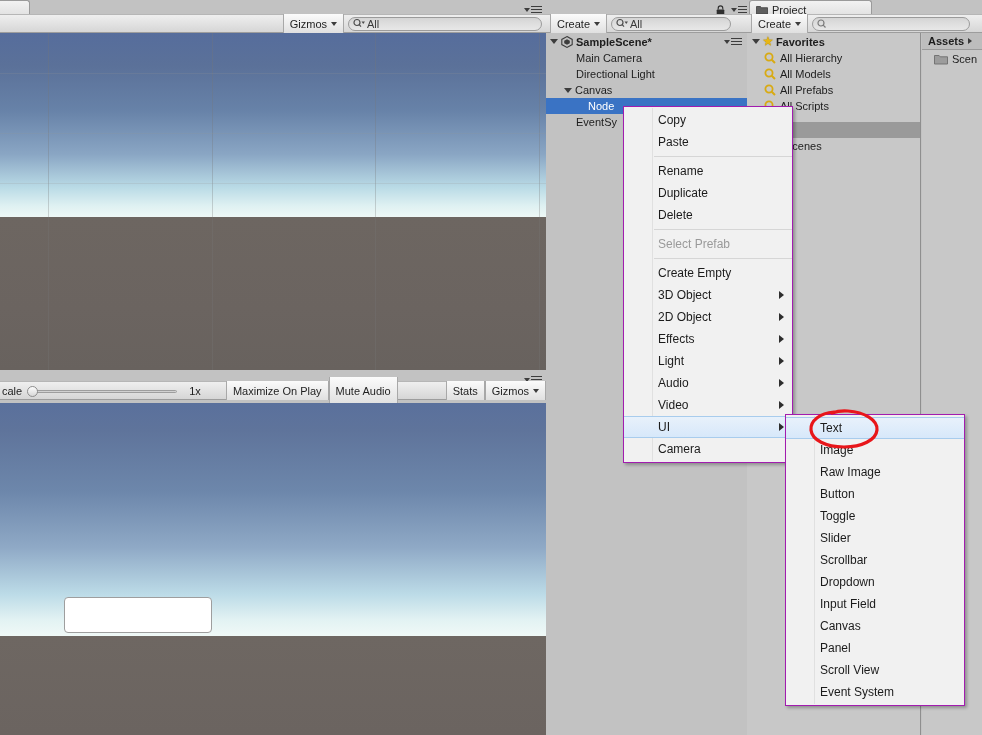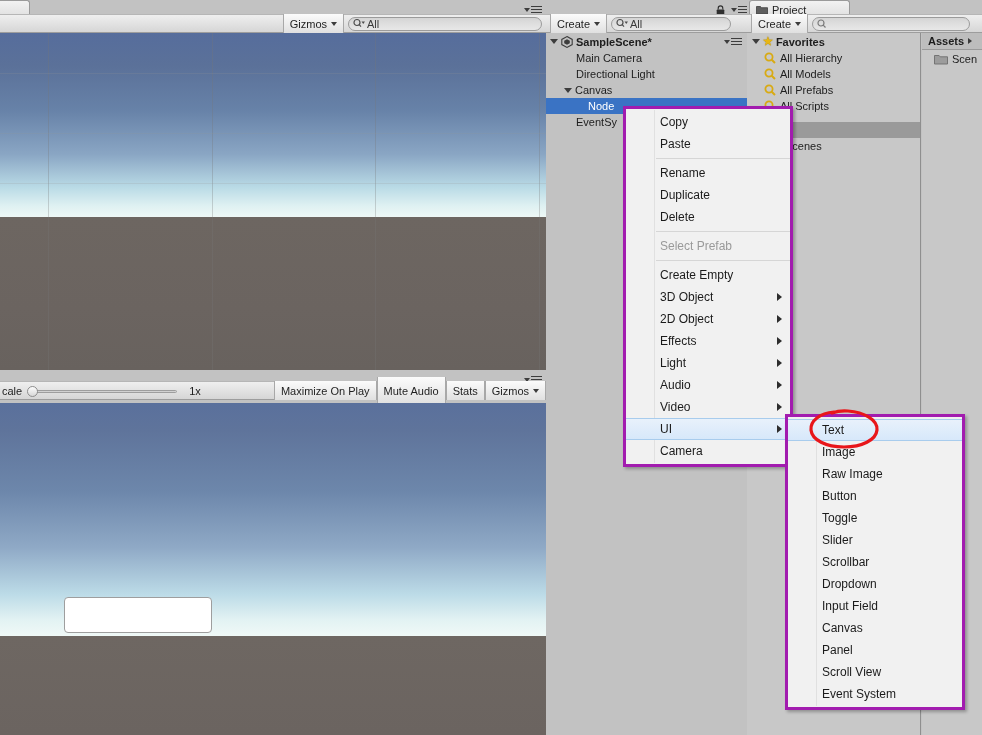--- a/index.html
+++ b/index.html
@@ -129,21 +129,21 @@
   .star { color: #e7b615; font-size: 11px; margin-right: 3px; text-shadow: 0 0 1px #8a6c00; }
   .magnifier { width: 13px; height: 12px; margin-right: 3px; }
   .folder-ico { width: 14px; height: 11px; margin-right: 4px; }
   .row.assets-sel { background: #9a9a9a; color: #1d1d1d; font-weight: bold; }
   .breadcrumb { height: 17px; display: flex; align-items: center; font-weight: bold; font-size: 11px; background: #bdbdbd; border-bottom: 1px solid #9a9a9a; padding-left: 6px; }
 
   
   .menu {
     position: absolute;
     background: #f1f1f1;
-    border: 3px solid #a21caf;
+    border: 1px solid #a21caf;
     box-shadow: 2px 2px 3px rgba(0,0,0,0.28);
     padding: 2px 0;
     z-index: 50;
   }
   .menu .gutter {
     position: absolute; left: 1px; top: 1px; bottom: 1px; width: 28px;
     background: #f1f1f1;
     border-right: 1px solid #e0e0e0;
   }
   .mi {
@@ -239,21 +239,21 @@
       <div style="position:absolute;left:0;top:2px;width:11px;height:11px;border-radius:50%;background:linear-gradient(#fdfdfd,#d8d8d8);border:1px solid #8e8e8e;"></div>
     </div>
     <span style="margin-left:12px;font-size:11px;">1x</span>
     <div style="flex:1"></div>
     <div class="tbtn" style="height:19px;justify-content:center;">
       <span>Maximize On Play</span>
     </div>
     <div class="tbtn" style="height:27px;">
       <span>Mute Audio</span>
     </div>
-    <div class="tbtn" style="height:19px;">
+    <div class="tbtn" style="height:19px;margin-left:48px;">
       <span>Stats</span>
     </div>
     <div class="tbtn" style="height:19px;">
       <span>Gizmos</span>
       <span class="caret-d"></span>
     </div>
   </div>
 
   <div id="game-view">
     <div id="game-sky"></div>
@@ -338,21 +338,21 @@
         <div class="row sel" style="padding-left: 42px;">
           <span>Node</span>
         </div>
         <div class="row" style="padding-left: 30px;">
           <span>EventSy</span>
         </div>
       </div>
   </div>
 
   <div class="panel-bg" style="left:747px;top:0;width:235px;height:33px;"></div>
-  <div class="tab" style="left:749px;top:0;width:101px;">
+  <div class="tab" style="left:749px;top:0;width:123px;">
     <span class="tabico">
       <svg width="12" height="10" viewBox="0 0 12 10">
         <path d="M0.5 1.5 h4 l1 1.2 h6 v6.3 h-11 z" fill="#5f5f5f" stroke="#3f3f3f" stroke-width="0.8"></path>
       </svg>
     </span>
     <span>Project</span>
   </div>
 
   <div class="toolbar" style="left:747px;top:14px;width:235px;">
     <div class="tbtn" style="height:19px;margin-left:4px;">

